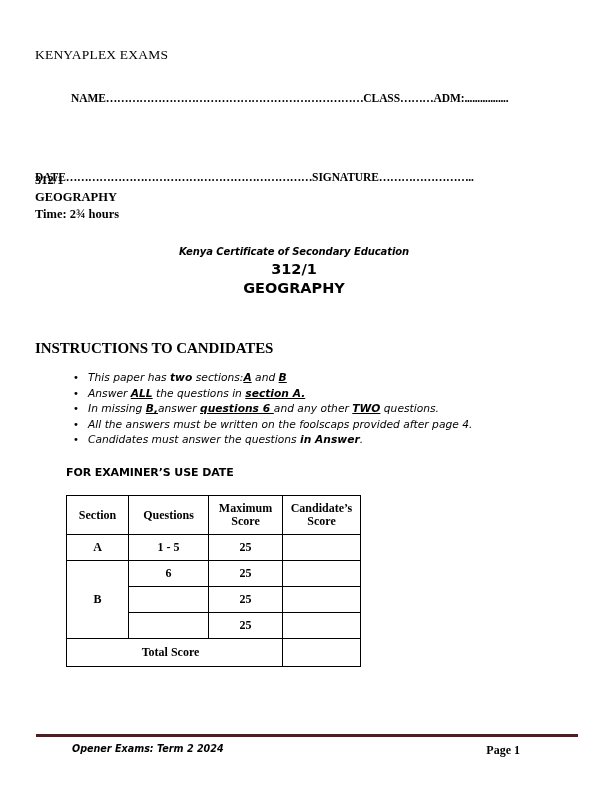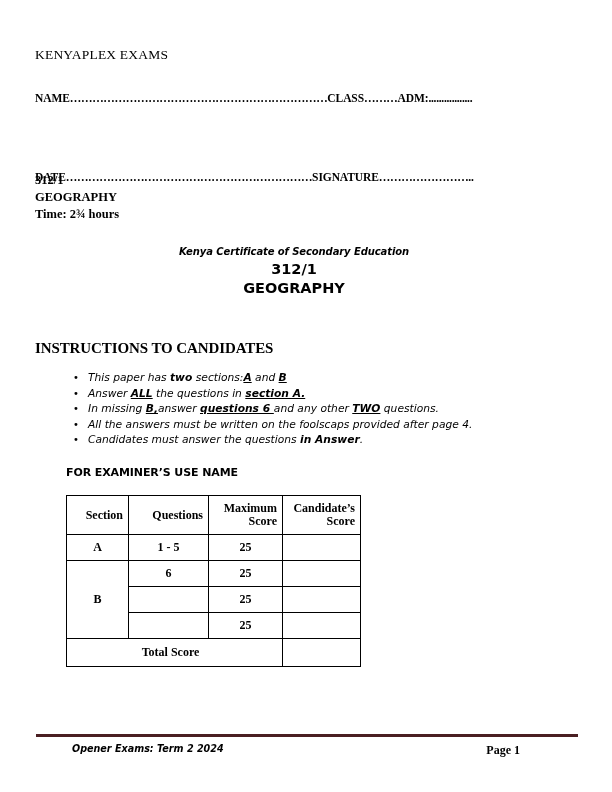--- a/index.html
+++ b/index.html
@@ -39,21 +39,21 @@
   
   .fill-line {
     position: absolute;
     left: 35px;
     font-size: 11.5px;
     font-weight: bold;
     font-family: "Liberation Serif", "DejaVu Serif", serif;
     white-space: nowrap;
     letter-spacing: -0.1px;
   }
-  .fill-line.name { top: 92px; }
+  .fill-line.name { top: 92px; margin-left: 36px; }
   .fill-line.date { top: 123px; margin-top: 48px; }
   .dots { letter-spacing: -0.3px; }
 
   
   .code-block {
     position: absolute;
     left: 35px;
     top: 172px;
     font-size: 12.5px;
     font-weight: bold;
@@ -152,21 +152,21 @@
     font-size: 12px;
     font-weight: bold;
     text-align: center;
     vertical-align: middle;
     padding: 0;
   }
   table.examiner th {
     height: 38px;
     line-height: 13px;
     padding: 0 5px;
-    text-align: right;
+    text-align: center;
   }
   .col-sec   { width: 62px; }
   .col-q     { width: 80px; }
   .col-max   { width: 74px; }
   .col-cand  { width: 78px; }
   .row-std td { height: 25px; }
   .cell-b  { vertical-align: middle; }
   .total-cell {
     text-align: right;
     padding-right: 8px !important;
@@ -243,21 +243,21 @@
 
   <div class="instr-heading">INSTRUCTIONS TO CANDIDATES</div>
   <ul class="instr-list" id="instr-list">
       <li><span class="bullet">•</span><span>This paper has </span><span class="bi">two</span><span> sections:</span><span class="bu">A</span><span> and </span><span class="bu">B</span></li>
       <li><span class="bullet">•</span><span>Answer </span><span class="bu">ALL</span><span> the questions in </span><span class="bu">section A.</span></li>
       <li><span class="bullet">•</span><span> In missing </span><span class="bu">B,</span><span>answer </span><span class="bu">questions 6 </span><span>and any other </span><span class="bu">TWO</span><span> questions.</span></li>
       <li><span class="bullet">•</span><span>All the answers must be written on the foolscaps provided after page 4.</span></li>
       <li><span class="bullet">•</span><span>Candidates must answer the questions </span><span class="bi">in Answer</span><span>.</span></li>
     </ul>
 
-  <div class="examiner-heading">FOR EXAMINER’S USE NAME</div>
+  <div class="examiner-heading">FOR EXAMINER’S USE DATE</div>
 
   <table class="examiner">
     <colgroup>
       <col class="col-sec">
         <col class="col-q">
         <col class="col-max">
         <col class="col-cand">
     </colgroup>
     <thead>
       <tr>

